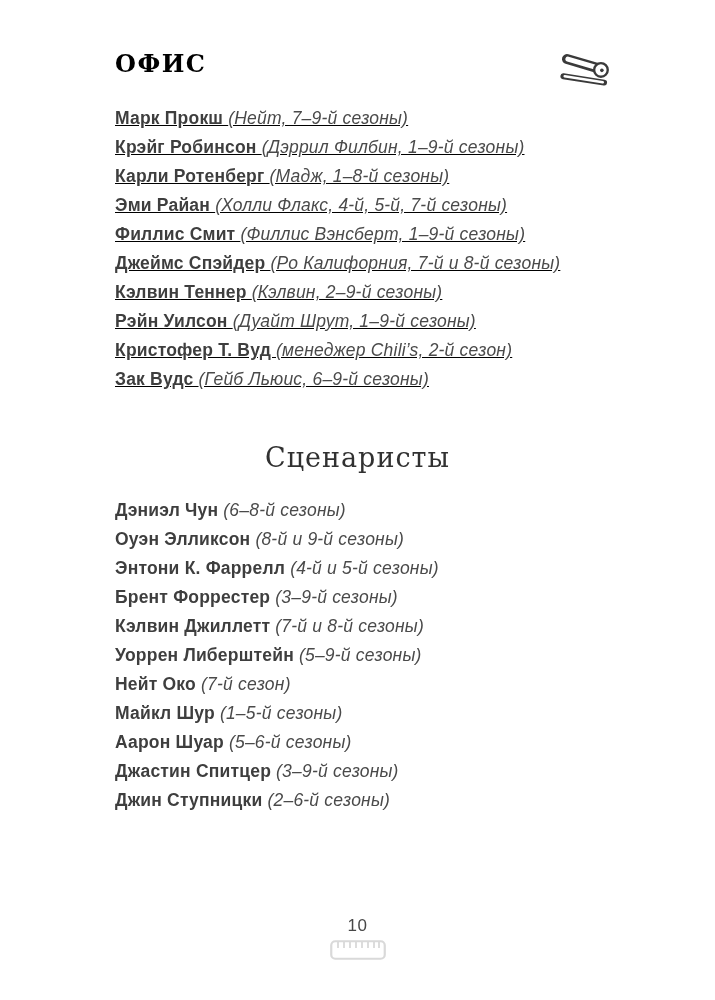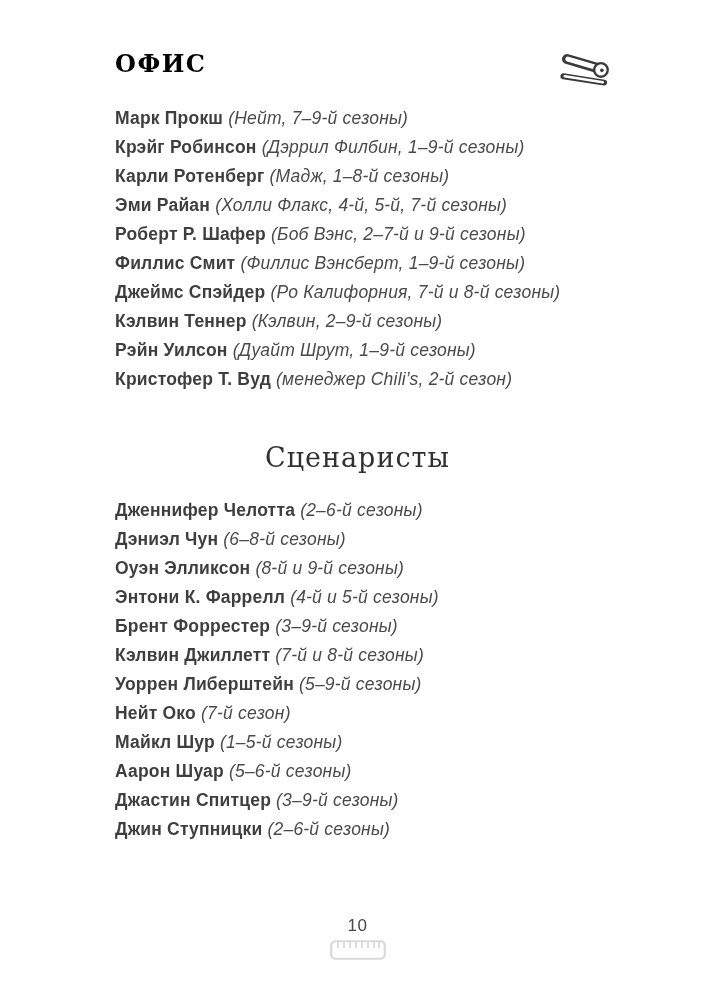--- a/index.html
+++ b/index.html
@@ -31,20 +31,21 @@
     color: #000000;
     line-height: 1.2;
   }
   .stapler { width: 58px; height: 42px; margin-top: -2px; }
   
   .cast-list {
     position: absolute;
     top: 104px;
     left: 115px;
     right: 60px;
+    text-decoration: underline;
   }
   .writers-list {
     position: absolute;
     top: 496px;
     left: 115px;
     right: 60px;
   }
   .entry {
     height: 29px;
     line-height: 29px;
@@ -113,32 +114,31 @@
         <line x1="8.5" y1="31" x2="50.5" y2="37.6" stroke="#ffffff" stroke-width="2.8" stroke-linecap="round"></line>
       </svg>
     </span>
   </div>
 
   <div class="cast-list">
       <div class="entry"><span class="entry-name">Марк Прокш </span><span class="entry-detail">(Нейт, 7–9-й сезоны)</span></div>
       <div class="entry"><span class="entry-name">Крэйг Робинсон </span><span class="entry-detail">(Дэррил Филбин, 1–9-й сезоны)</span></div>
       <div class="entry"><span class="entry-name">Карли Ротенберг </span><span class="entry-detail">(Мадж, 1–8-й сезоны)</span></div>
       <div class="entry"><span class="entry-name">Эми Райан </span><span class="entry-detail">(Холли Флакс, 4-й, 5-й, 7-й сезоны)</span></div>
-      <div class="entry"><span class="entry-name">Роберт Р. Шафер </span><span class="entry-detail">(Боб Вэнс, 2–7-й и 9-й сезоны)</span></div>
       <div class="entry"><span class="entry-name">Филлис Смит </span><span class="entry-detail">(Филлис Вэнсберт, 1–9-й сезоны)</span></div>
       <div class="entry"><span class="entry-name">Джеймс Спэйдер </span><span class="entry-detail">(Ро Калифорния, 7-й и 8-й сезоны)</span></div>
       <div class="entry"><span class="entry-name">Кэлвин Теннер </span><span class="entry-detail">(Кэлвин, 2–9-й сезоны)</span></div>
       <div class="entry"><span class="entry-name">Рэйн Уилсон </span><span class="entry-detail">(Дуайт Шрут, 1–9-й сезоны)</span></div>
       <div class="entry"><span class="entry-name">Кристофер Т. Вуд </span><span class="entry-detail">(менеджер Chili’s, 2-й сезон)</span></div>
+      <div class="entry"><span class="entry-name">Зак Вудс </span><span class="entry-detail">(Гейб Льюис, 6–9-й сезоны)</span></div>
     </div>
 
   <div class="section-title">Сценаристы</div>
 
   <div class="writers-list">
-      <div class="entry"><span class="entry-name">Дженнифер Челотта </span><span class="entry-detail">(2–6-й сезоны)</span></div>
       <div class="entry"><span class="entry-name">Дэниэл Чун </span><span class="entry-detail">(6–8-й сезоны)</span></div>
       <div class="entry"><span class="entry-name">Оуэн Элликсон </span><span class="entry-detail">(8-й и 9-й сезоны)</span></div>
       <div class="entry"><span class="entry-name">Энтони К. Фаррелл </span><span class="entry-detail">(4-й и 5-й сезоны)</span></div>
       <div class="entry"><span class="entry-name">Брент Форрестер </span><span class="entry-detail">(3–9-й сезоны)</span></div>
       <div class="entry"><span class="entry-name">Кэлвин Джиллетт </span><span class="entry-detail">(7-й и 8-й сезоны)</span></div>
       <div class="entry"><span class="entry-name">Уоррен Либерштейн </span><span class="entry-detail">(5–9-й сезоны)</span></div>
       <div class="entry"><span class="entry-name">Нейт Око </span><span class="entry-detail">(7-й сезон)</span></div>
       <div class="entry"><span class="entry-name">Майкл Шур </span><span class="entry-detail">(1–5-й сезоны)</span></div>
       <div class="entry"><span class="entry-name">Аарон Шуар </span><span class="entry-detail">(5–6-й сезоны)</span></div>
       <div class="entry"><span class="entry-name">Джастин Спитцер </span><span class="entry-detail">(3–9-й сезоны)</span></div>

